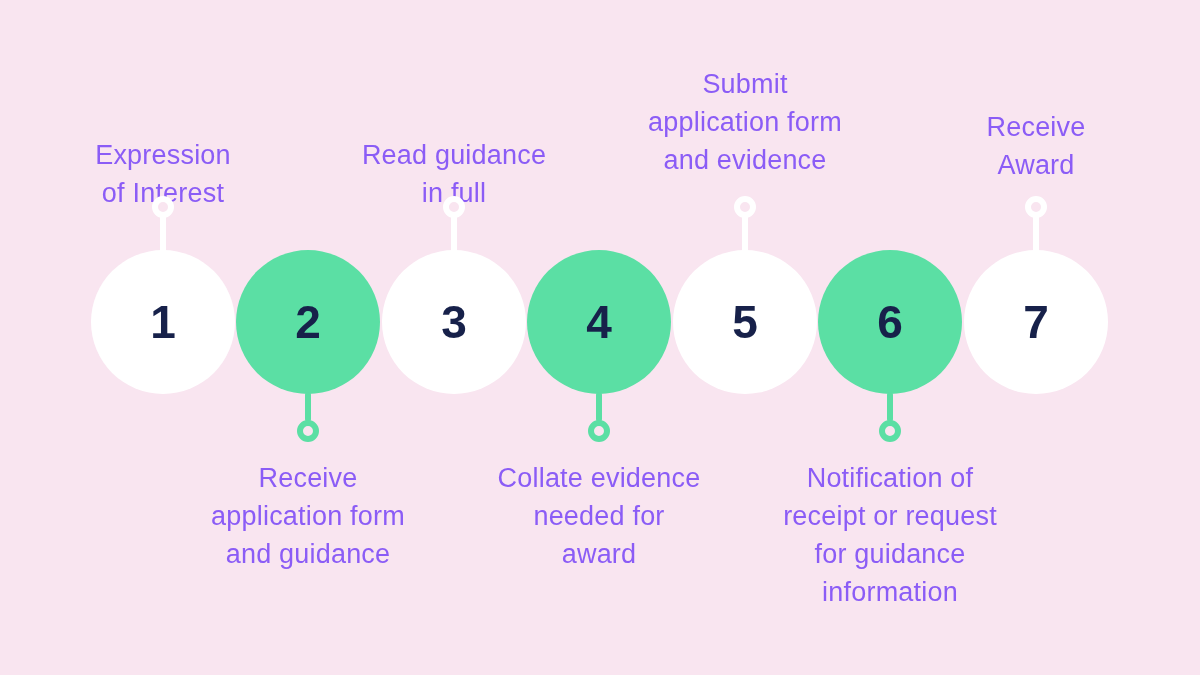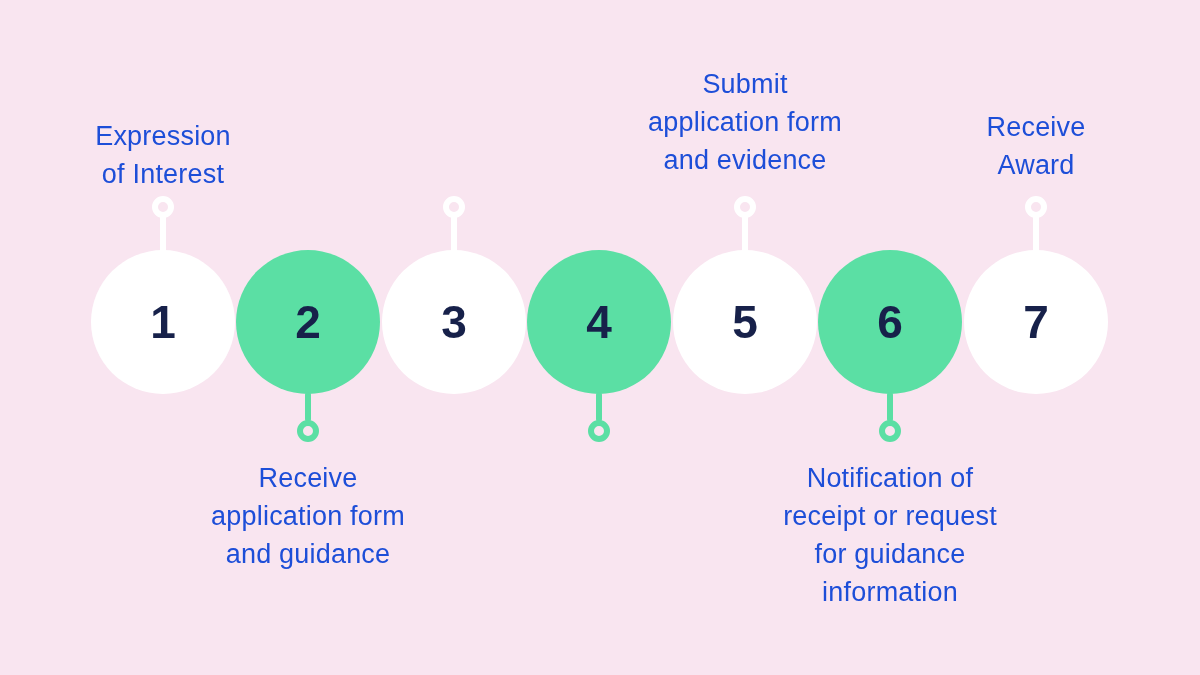--- a/index.html
+++ b/index.html
@@ -71,25 +71,25 @@
   .ring.above { top: 196px; border-color: #FFFFFF; }
   .ring.below { top: 420px; border-color: #5BDFA4; }
 
   .label {
     position: absolute;
     left: 0;
     width: 240px;
     text-align: center;
     font-size: 27px;
     line-height: 38px;
-    color: #1d4ed8;
+    color: #8b5cf6;
     white-space: pre-line;
     letter-spacing: 0.2px;
   }
-  .label.above { bottom: 482px; }
+  .label.above { bottom: 463px; }
   .s5 .label.above { bottom: 496px; }
   .s7 .label.above { bottom: 491px; }
   .label.below { top: 459px; }
 </style>
 </head>
 <body>
 
 <div class="canvas">
 
   <div class="step s1">
@@ -107,33 +107,38 @@
       <span class="num">2</span>
     </div>
     <div class="stem below"></div>
     <div class="ring below"></div>
     <div class="label below">Receive
 application form
 and guidance</div>
   </div>
 
   <div class="step s3">
+    <div class="label above">Read guidance
+in full</div>
     <div class="ring above"></div>
     <div class="stem above"></div>
     <div class="circle white">
       <span class="num">3</span>
     </div>
   </div>
 
   <div class="step s4">
     <div class="circle green">
       <span class="num">4</span>
     </div>
     <div class="stem below"></div>
     <div class="ring below"></div>
+    <div class="label below">Collate evidence
+needed for
+award</div>
   </div>
 
   <div class="step s5">
     <div class="label above">Submit
 application form
 and evidence</div>
     <div class="ring above"></div>
     <div class="stem above"></div>
     <div class="circle white">
       <span class="num">5</span>

